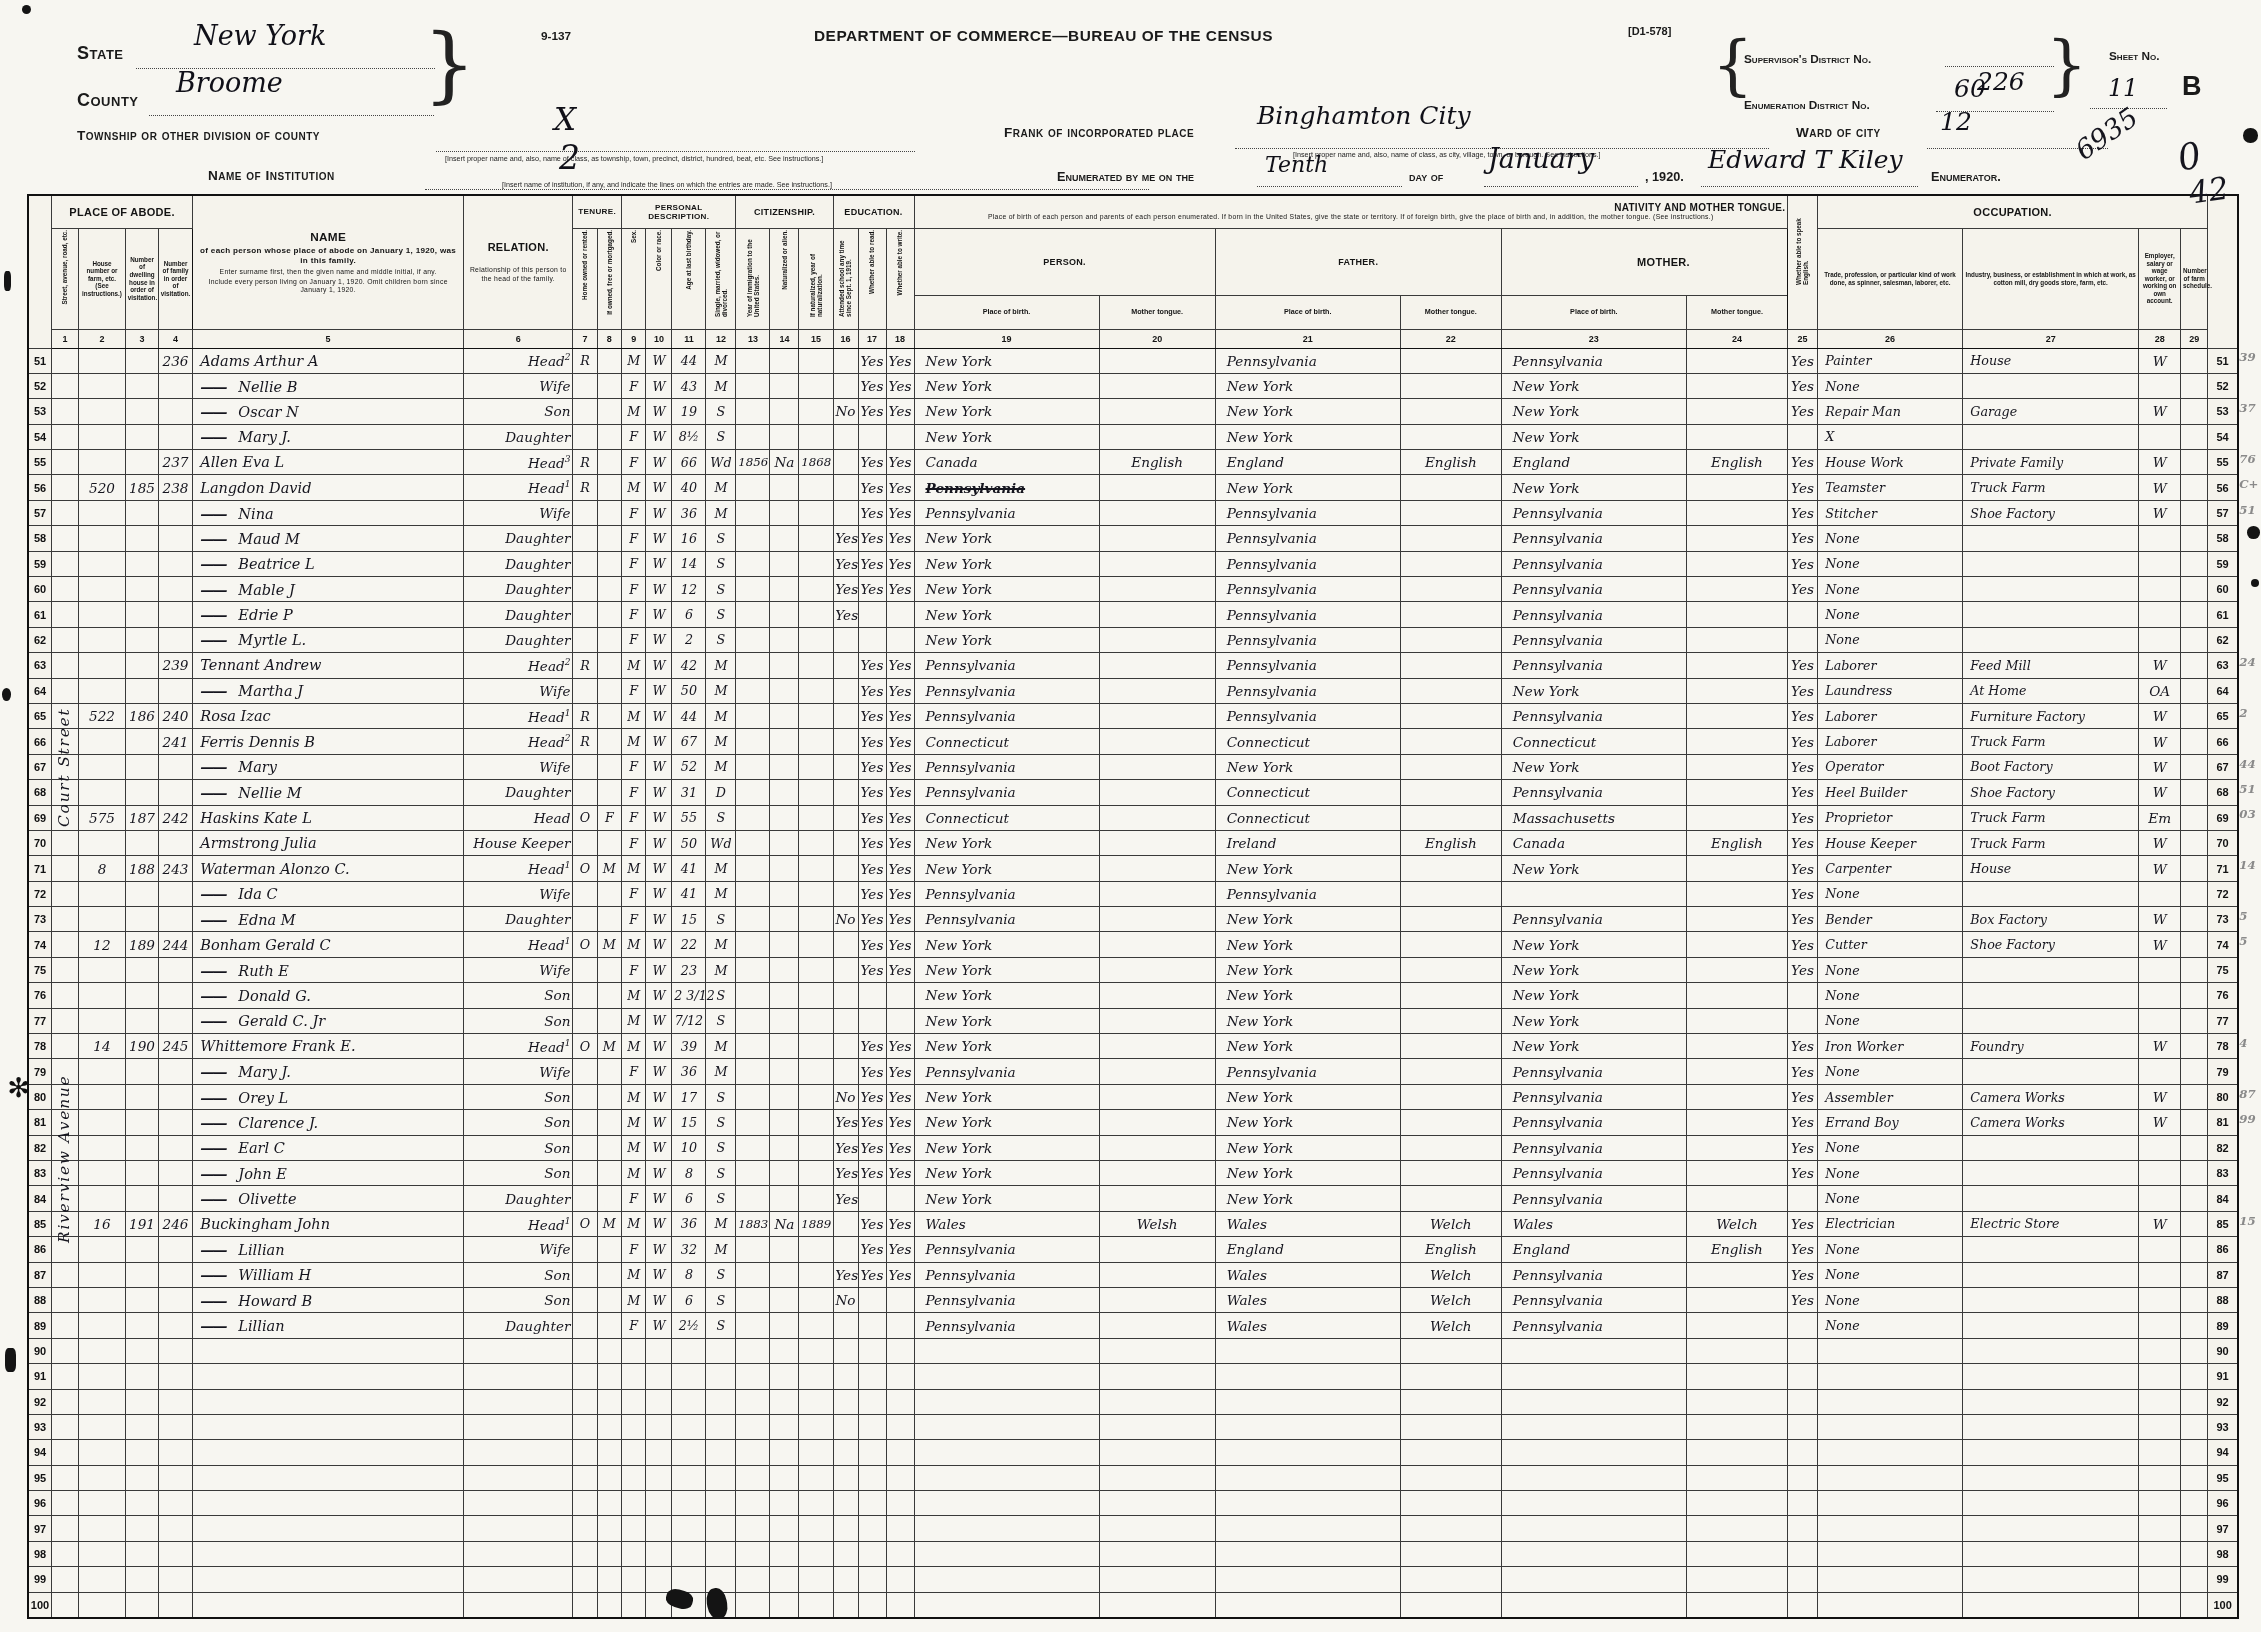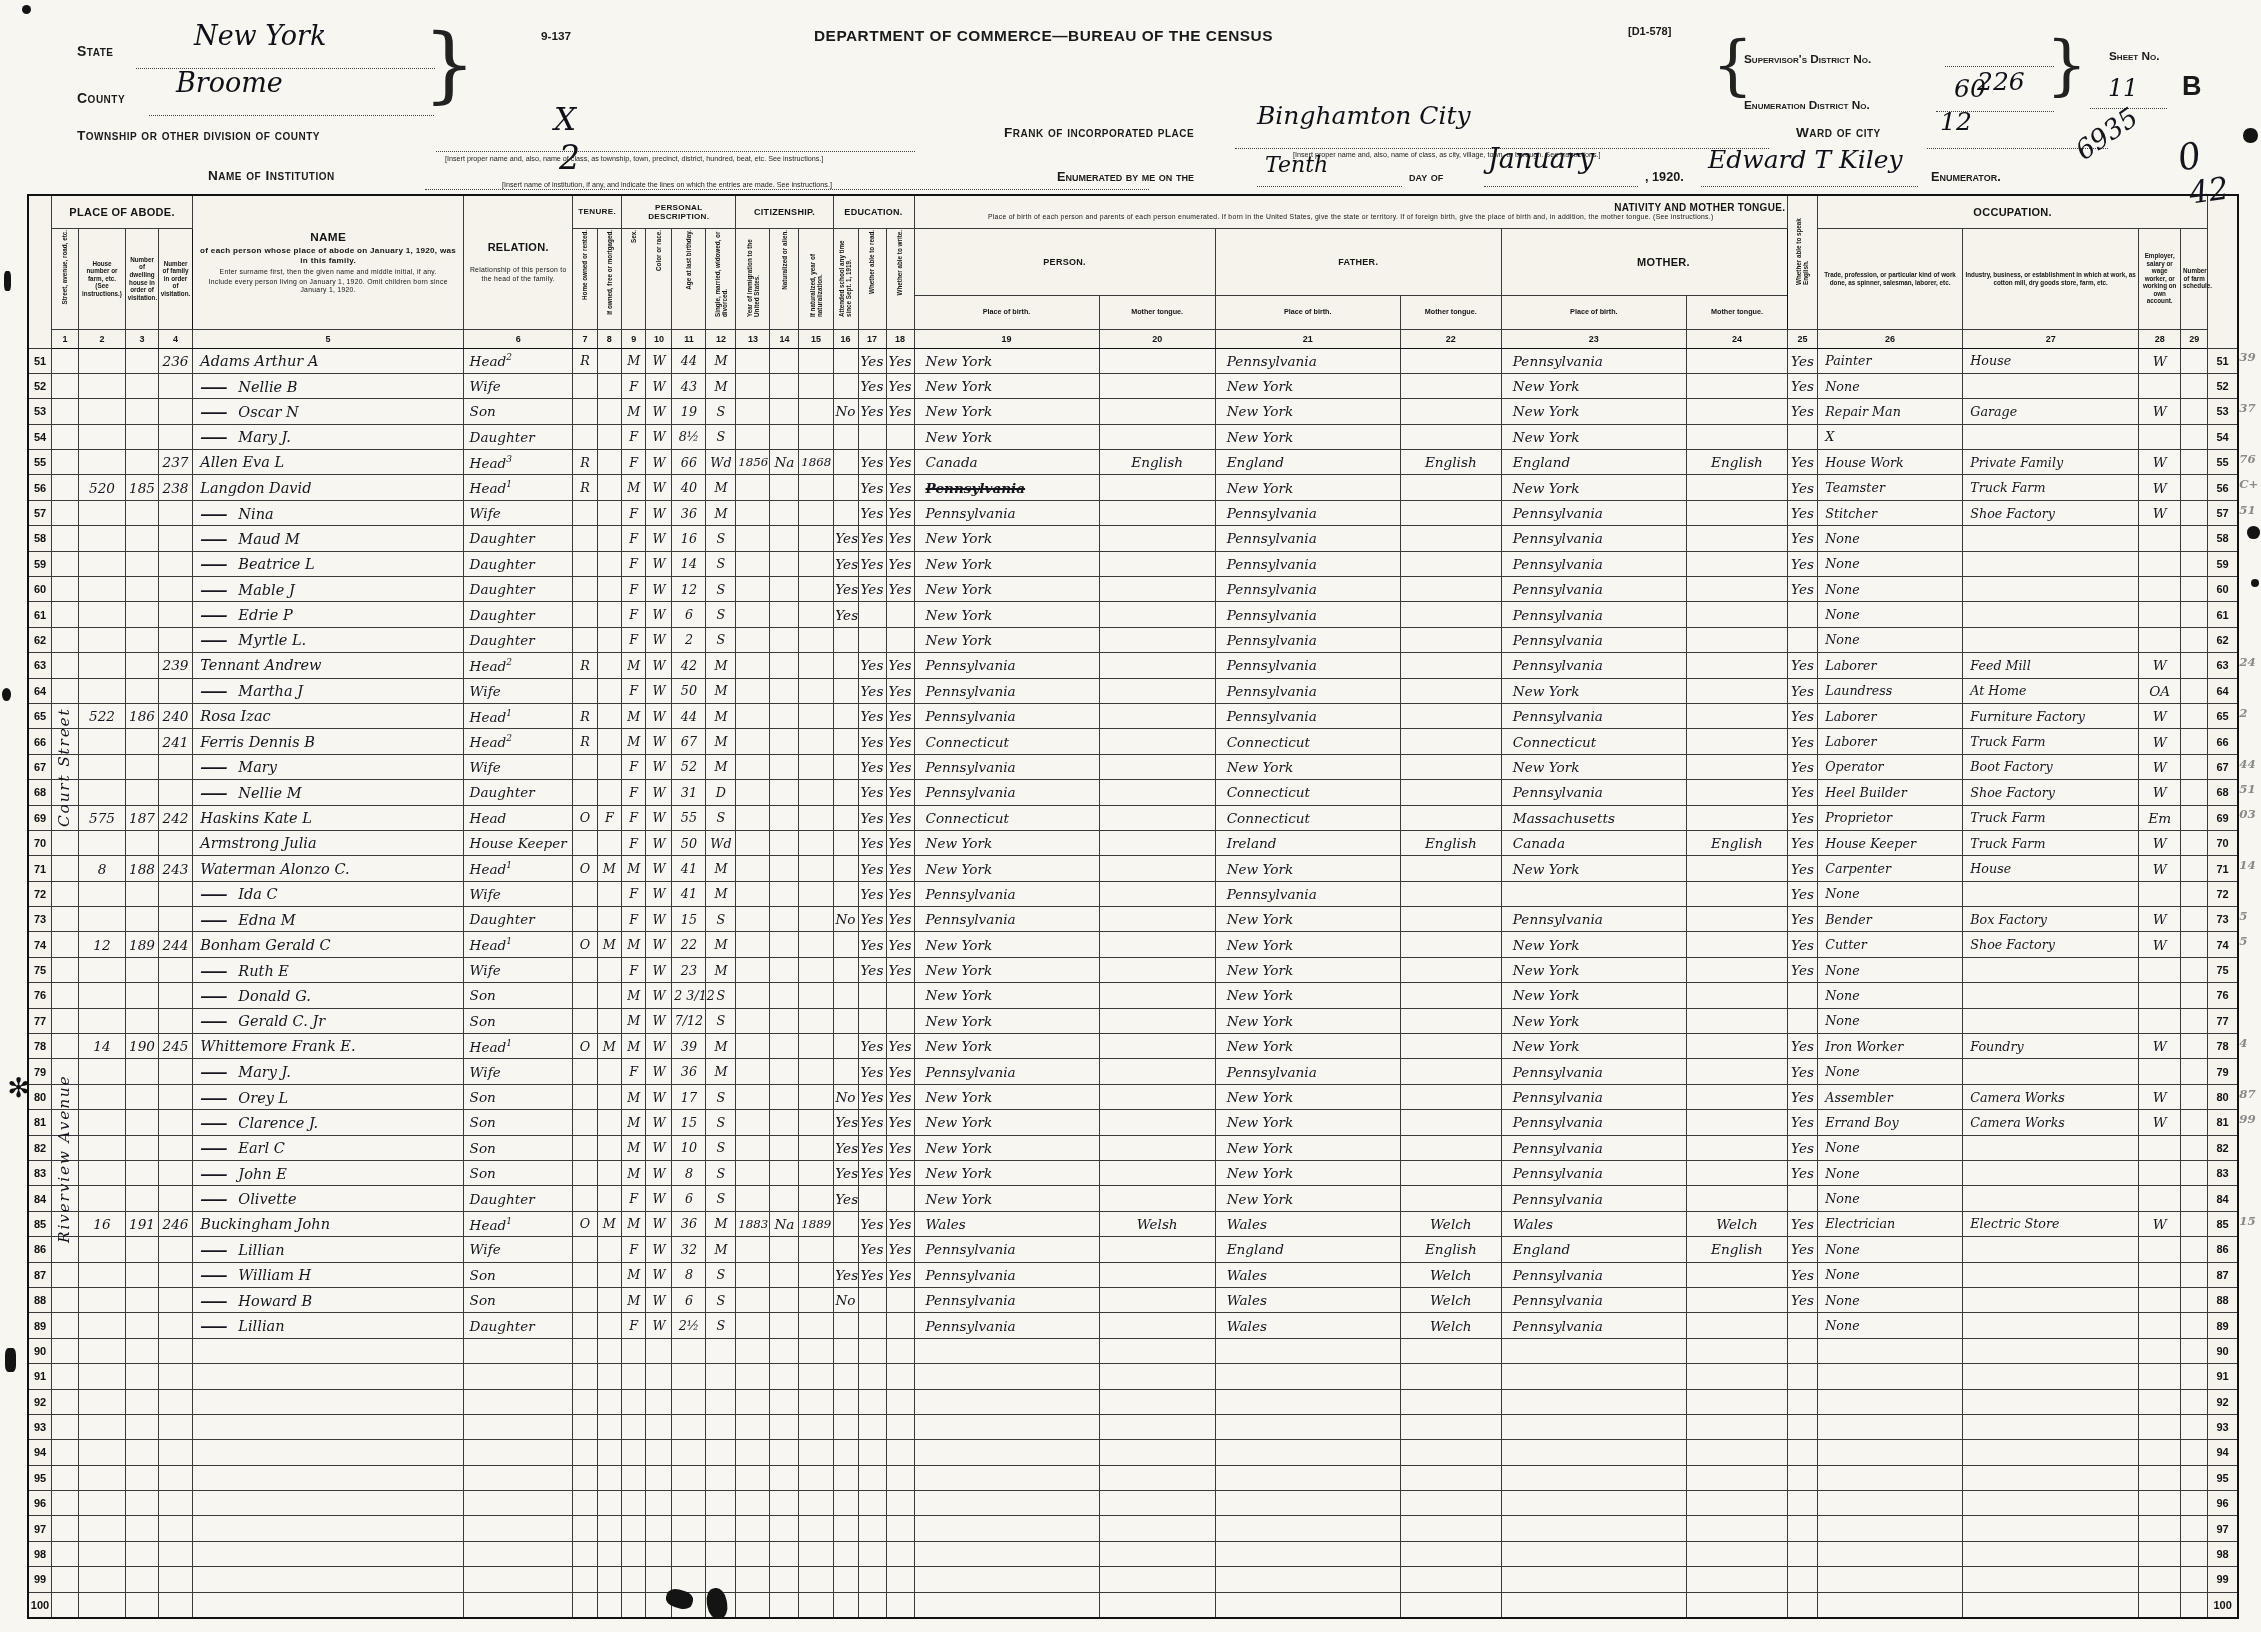--- a/index.html
+++ b/index.html
@@ -8,21 +8,21 @@
     background:#f7f6f1;
     font-family:"Liberation Sans",sans-serif;color:#1a1a1a;
   }
   
   .artifact{position:absolute;background:#141414;border-radius:50%;}
   .star{position:absolute;font-size:27px;color:#111;}
   .pencil-note{color:#8a8a8a;font-style:italic;font-family:"DejaVu Serif",serif;}
   
   .page-header{position:absolute;left:0;top:0;width:2262px;height:194px;}
   .ph{position:absolute;white-space:nowrap;}
-  .lbl{font-variant:small-caps;font-weight:bold;letter-spacing:0.5px;font-size:14px;}
+  .lbl{font-variant:small-caps;font-weight:bold;letter-spacing:0.5px;font-size:18px;}
   .lbl-sm{font-variant:small-caps;font-weight:bold;font-size:11.8px;}
   .hw{font-family:"DejaVu Serif",serif;font-style:italic;color:#101018;}
   .dotline{position:absolute;border-bottom:1.8px dotted #444;height:0.9px;}
   .tiny-note{font-size:7.2px;color:#222;}
   .brace{font-size:83px;font-weight:200;color:#222;font-family:"DejaVu Serif",serif;}
   .brace-sm{font-size:65px;font-weight:200;color:#222;font-family:"DejaVu Serif",serif;}
   
   .grid-wrap{position:absolute;left:27px;top:194px;width:2212px;}
   table{border-collapse:collapse;table-layout:fixed;width:2212px;}
   th,td{border:0.9px solid #3a3a3a;padding:0 1.8px;overflow:visible;}
@@ -33,21 +33,21 @@
   .vert{writing-mode:vertical-rl;transform:rotate(180deg);font-size:6.3px;font-weight:bold;
         line-height:1.15;margin:1.8px auto;max-height:87px;text-align:left;}
   .tinyhead{font-size:6.3px;font-weight:bold;line-height:1.2;text-align:center;vertical-align:middle;}
   .colnum{font-size:9px;font-weight:bold;text-align:center;height:18px;vertical-align:middle;}
   tbody td{height:24.4px;font-family:"DejaVu Serif",serif;font-style:italic;font-size:13.6px;
            color:#15151e;text-align:center;vertical-align:middle;white-space:nowrap;}
   tbody tr:nth-child(3n+1) td{border-top-style:dotted;}
   td.c-ln,td.c-rn{font-family:"Liberation Sans",sans-serif;font-style:normal;font-weight:bold;
                   font-size:11px;color:#111;background:#f5f3ec;position:relative;}
   td.c-name{text-align:left;padding-left:7.2px;font-size:14.5px;}
-  td.c-relation{text-align:left;padding-left:5.4px;}
+  td.c-relation{text-align:right;padding-left:5.4px;}
   td.c-p19,td.c-p21,td.c-p23{text-align:left;padding-left:11px;}
   td.c-o26,td.c-i27{text-align:left;padding-left:7.2px;font-size:12.7px;}
   td.c-age,td.c-t7,td.c-t8,td.c-sex,td.c-color,td.c-marital{font-size:12.7px;}
   td.c-c13,td.c-c15{font-size:11.8px;}
   .heavyL{border-left:1.8px solid #111 !important;}
   table{border:2.7px solid #111;}
   thead tr.numrow th{border-bottom:1.8px solid #111;}
   .ditto{letter-spacing:-1.8px;margin-right:12.7px;font-weight:bold;}
   sup{font-size:9px;}
   s.struck{font-weight:bold;text-decoration-thickness:1.8px;}

